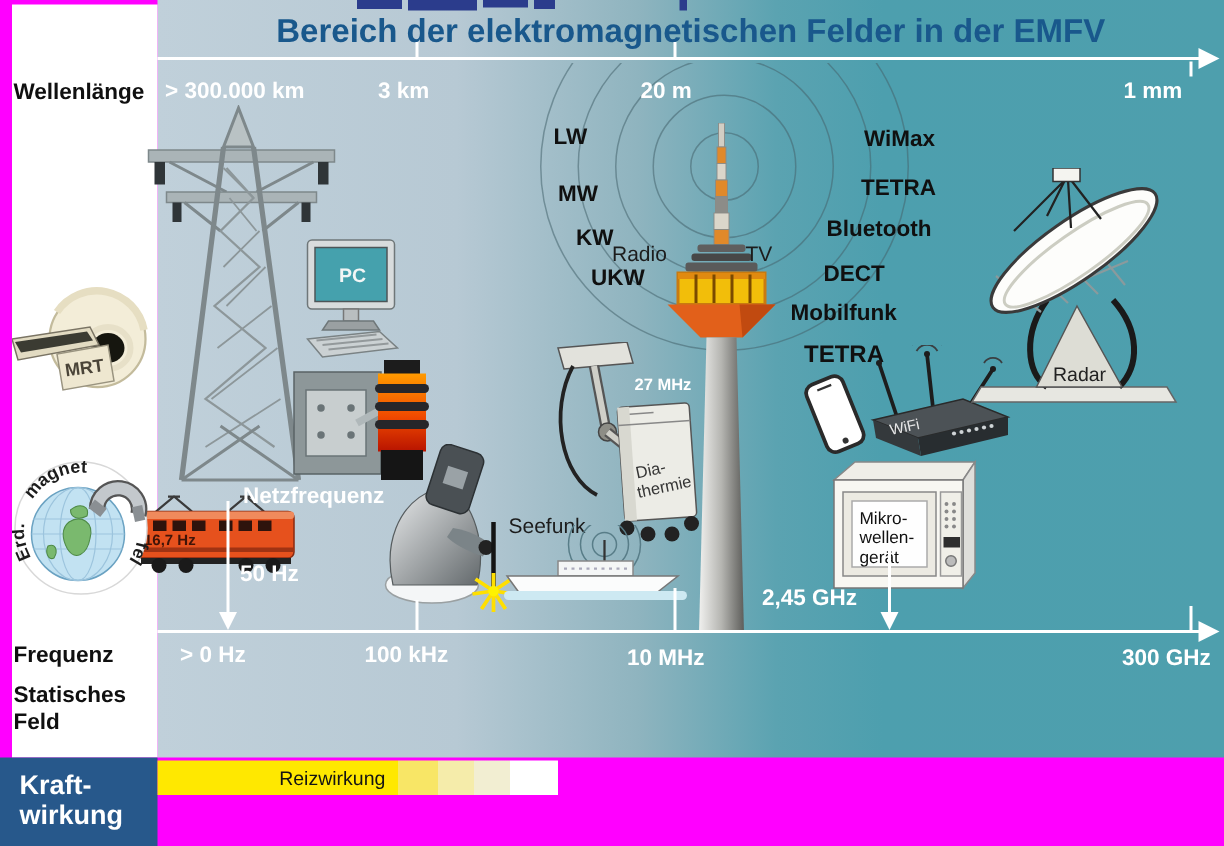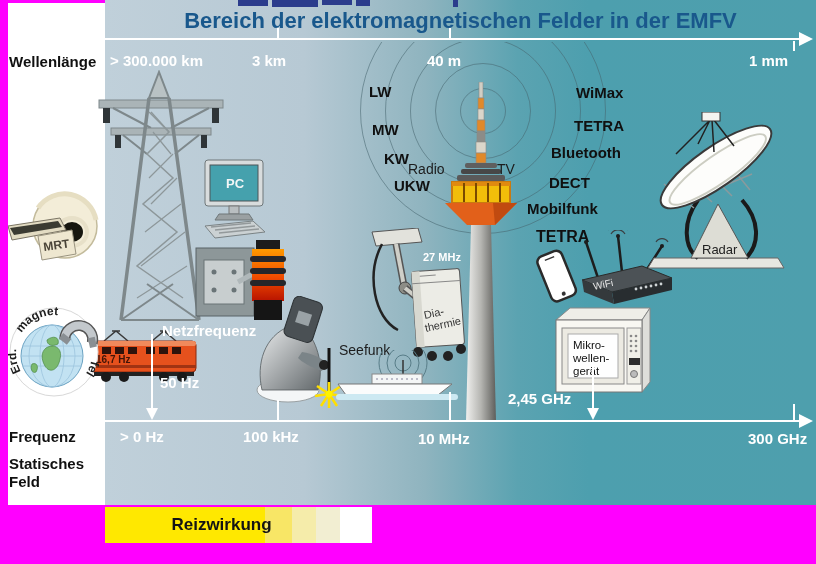--- a/index.html
+++ b/index.html
@@ -14,24 +14,24 @@
   #chart{left:105px;top:0;width:711px;height:505px;
          background:linear-gradient(90deg,#c0d0da 0%,#b7c9d4 28%,#8fb4bf 45%,#5ba3b1 58%,#4d9fae 68%,#4e9fad 100%);}
   #title{left:105px;top:8px;width:711px;text-align:center;font-size:22px;font-weight:bold;color:var(--title_blue,#19588c);}
   .axis{background:#fff;}
   .tick{width:2px;background:#fff;}
   .arrow-right{width:0;height:0;border-top:7px solid transparent;border-bottom:7px solid transparent;border-left:14px solid #fff;}
   .arrow-down{width:0;height:0;border-left:6px solid transparent;border-right:6px solid transparent;border-top:12px solid #fff;}
   .ring{position:absolute;border:1px solid rgba(70,100,110,.55);border-radius:50%;}
   #circlewrap{left:105px;top:42px;width:711px;height:463px;overflow:hidden;pointer-events:none;}
   #forcebox{left:0;top:505px;width:105px;height:59px;background:var(--force_blue,#27588b);color:#fff;font-weight:bold;font-size:18px;line-height:20px;padding:8px 0 0 13px;box-sizing:border-box;}
-  #reizbar{left:105px;top:507px;width:267px;height:36px;
+  #reizbar{left:105px;top:507px;width:267px;height:23px;
            background:linear-gradient(90deg,var(--stim_yellow,#ffe800) 0 60%,#f8e666 60% 70%,#f5ecaa 70% 79%,#f2eed2 79% 88%,#ffffff 88% 100%);
            display:flex;align-items:center;justify-content:center;padding-right:34px;box-sizing:border-box;
-           font-weight:bold;font-size:17px;color:#141414;}
+           font-weight:normal;font-size:13px;color:#141414;}
   #waermebar{left:372px;top:538px;width:444px;height:26px;
            background:linear-gradient(90deg,var(--heat_orange,#f09000) 0%,#e86a00 16%,#e23c00 46%,var(--heat_red,#dd1400) 78%,#dc0f00 100%);
            clip-path:polygon(16px 0,100% 0,100% 100%,0 100%);
            display:flex;align-items:center;justify-content:center;padding-right:66px;box-sizing:border-box;
            font-weight:bold;font-size:17px;color:#171717;}
   .frag{background:#2b3c8c;}
   svg text{font-family:"Liberation Sans",sans-serif;}
 </style>
 </head>
 <body>
@@ -58,21 +58,21 @@
   </div>
 
   <div class="abs axis" style="left:105px;top:38px;width:698px;height:2px"></div>
   <div class="abs arrow-right" style="left:799px;top:32px"></div>
   <div class="abs tick" style="left:277px;top:28px;height:11px"></div>
   <div class="abs tick" style="left:449px;top:28px;height:11px"></div>
   <div class="abs tick" style="left:793px;top:41px;height:10px"></div>
   <div class="abs blab" style="left:9px;top:53px">Wellenlänge</div>
   <div class="abs wlab" style="left:110px;top:52px">&gt; 300.000 km</div>
   <div class="abs wlab" style="left:252px;top:52px">3 km</div>
-  <div class="abs wlab" style="left:427px;top:52px">40 m</div>
+  <div class="abs wlab" style="left:427px;top:52px">20 m</div>
   <div class="abs wlab" style="left:749px;top:52px">1 mm</div>
 
   <svg class="abs" style="left:93px;top:70px" width="140" height="255" viewBox="0 0 140 255">
     <g stroke="#7e888b" fill="none">
       <path d="M66,2 L56,28 L76,28 Z" stroke-width="2" fill="#b9c2c4"></path>
       <rect x="6" y="30" width="124" height="8" fill="#aab4b7" stroke-width="1"></rect>
       <path d="M20,38 L58,58 M116,38 L78,58" stroke-width="2"></path>
       <rect x="18" y="58" width="100" height="7" fill="#aab4b7" stroke-width="1"></rect>
       <path d="M30,65 L54,84 M106,65 L82,84" stroke-width="2"></path>
       <path d="M56,28 L28,250 M76,28 L106,250" stroke-width="3.5"></path>
@@ -333,20 +333,24 @@
   <div class="abs blab" style="left:9px;top:428px">Frequenz</div>
   <div class="abs wlab" style="left:120px;top:428px">&gt; 0 Hz</div>
   <div class="abs wlab" style="left:243px;top:428px">100 kHz</div>
   <div class="abs wlab" style="left:418px;top:430px">10 MHz</div>
   <div class="abs wlab" style="left:748px;top:430px">300 GHz</div>
 
 
   <div class="abs blab" style="left:9px;top:455px">Statisches</div>
   <div class="abs blab" style="left:9px;top:473px">Feld</div>
 
+  <div id="forcebox" class="abs">
+    <div>Kraft-</div>
+    <div>wirkung</div>
+  </div>
 
   <div id="reizbar" class="abs">
     <span>Reizwirkung</span>
   </div>
 
   <svg class="abs" style="left:8px;top:190px" width="96" height="86" viewBox="0 0 96 86">
     <circle cx="57" cy="36" r="32" fill="#f3edd8" stroke="#c3bb9c" stroke-width="1.5"></circle>
     <path d="M30,18 A32,32 0 0 1 88,30" stroke="#e6dec2" stroke-width="5" fill="none"></path>
     <ellipse cx="64" cy="42" rx="15" ry="14" fill="none" stroke="#e7e0c8" stroke-width="4"></ellipse>
     <ellipse cx="64" cy="42" rx="11" ry="10" fill="#16160f"></ellipse>

